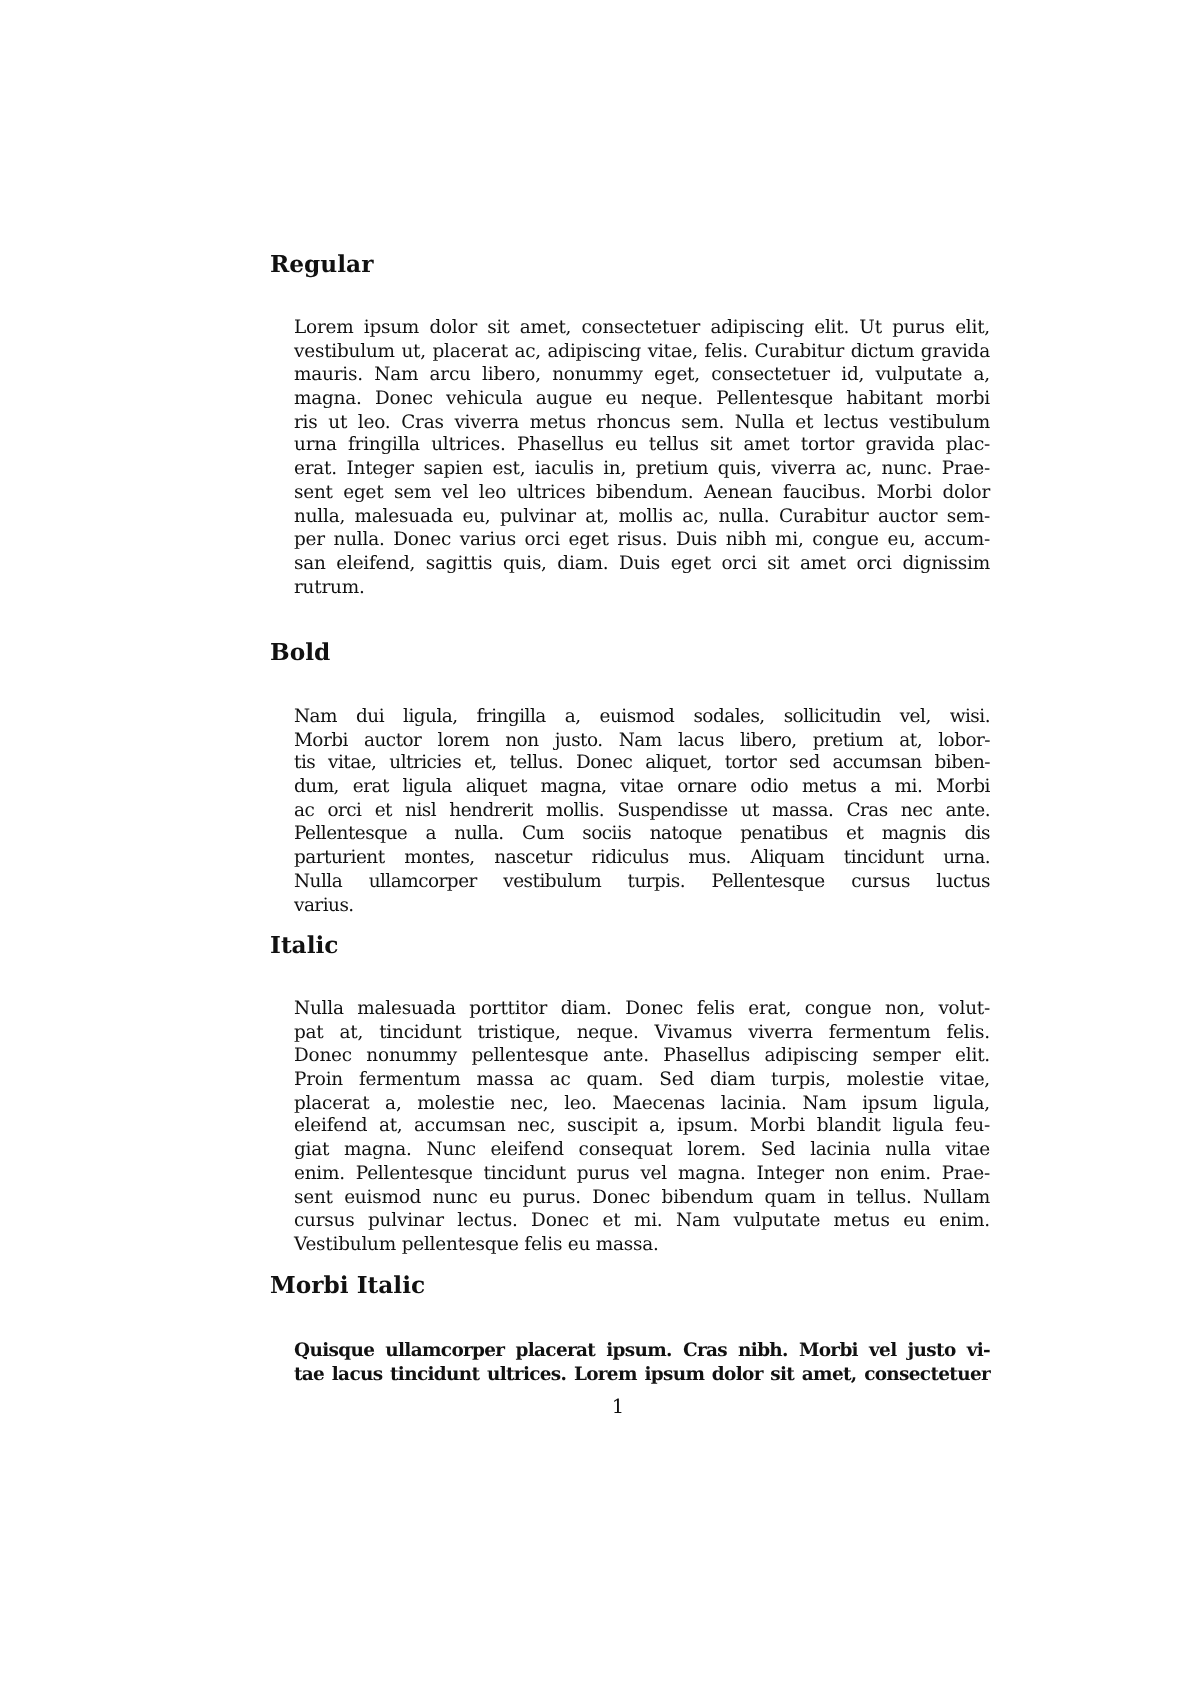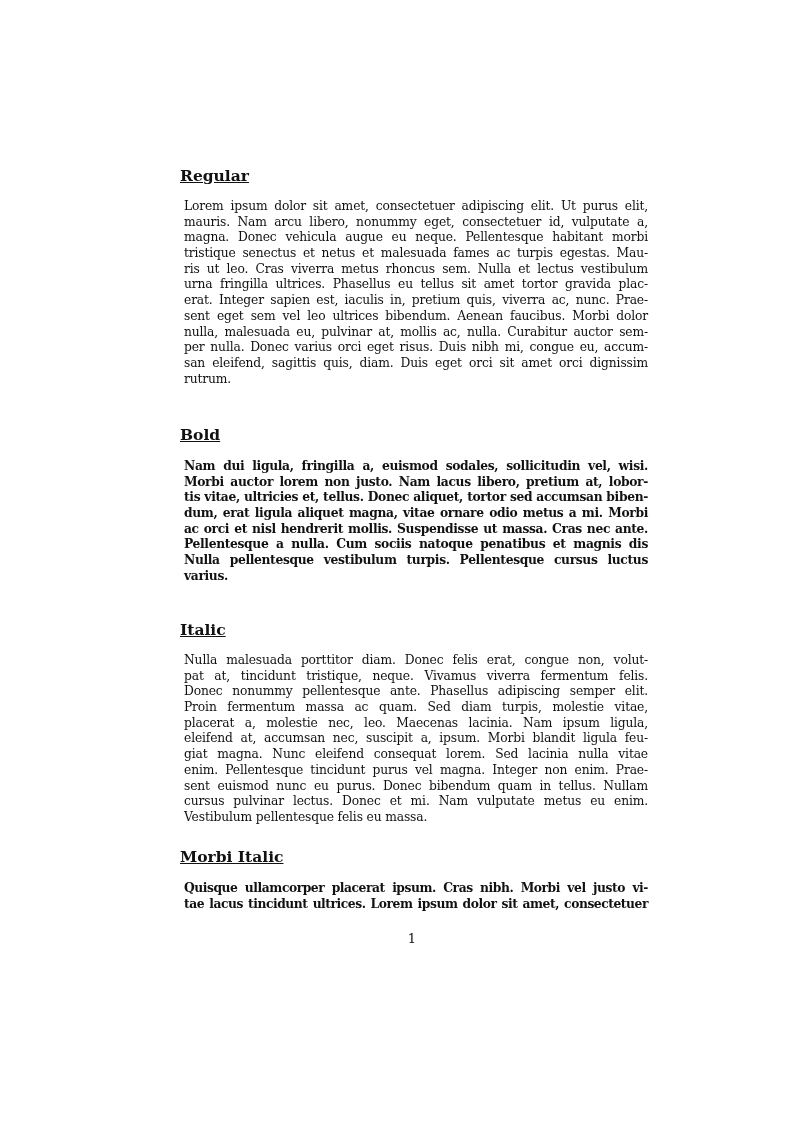--- a/index.html
+++ b/index.html
@@ -1,58 +1,59 @@
 <!DOCTYPE html>
 <html><head>
 <meta charset="utf-8">
 <style>
   html, body { margin: 0; padding: 0; background: #ffffff; }
   body { width: 800px; height: 1132px; position: relative; overflow: hidden;
          font-family: "DejaVu Serif", "Liberation Serif", serif; color: #111111; }
   .page { position: absolute; left: 180px; top: 0; width: 464px; }
-  .section-title { position: absolute; left: 0; font-weight: bold; font-size: 15.5px; margin: 0; white-space: nowrap; text-decoration: underline; }
-  .para { position: absolute; left: 0; width: 464px; margin: 4px; }
+  .section-title { position: absolute; left: 0; font-weight: bold; font-size: 15.5px; margin: 0; white-space: nowrap; }
+  .para { position: absolute; left: 0; width: 464px; margin: 16px; }
   .line { display: block; height: 15.7px; line-height: 15.7px; font-size: 12.3px;
           white-space: nowrap; text-align: justify; text-align-last: justify; letter-spacing: -0.15px; }
   .line.last { text-align-last: left; }
-  .bold .line { font-weight: bold; letter-spacing: -0.35px; }
+  .bold .line { font-weight: normal; letter-spacing: -0.35px; }
   .italic .line { }
   .bolditalic .line { font-weight: bold; letter-spacing: -0.45px; }
   .page-number { position: absolute; left: 0; width: 464px; text-align: center; font-size: 13px; margin: 0; }
 </style>
 </head>
 <body>
 
 <div class="page">
 
   <h2 class="section-title" style="top:166px">Regular</h2>
   <div class="para" style="top:195px">
     <span class="line">Lorem ipsum dolor sit amet, consectetuer adipiscing elit. Ut purus elit,</span>
+    <span class="line">vestibulum ut, placerat ac, adipiscing vitae, felis. Curabitur dictum gravida</span>
     <span class="line">mauris. Nam arcu libero, nonummy eget, consectetuer id, vulputate a,</span>
     <span class="line">magna. Donec vehicula augue eu neque. Pellentesque habitant morbi</span>
-    <span class="line">tristique senectus et netus et malesuada fames ac turpis egestas. Mau-</span>
     <span class="line">ris ut leo. Cras viverra metus rhoncus sem. Nulla et lectus vestibulum</span>
     <span class="line">urna fringilla ultrices. Phasellus eu tellus sit amet tortor gravida plac-</span>
     <span class="line">erat. Integer sapien est, iaculis in, pretium quis, viverra ac, nunc. Prae-</span>
     <span class="line">sent eget sem vel leo ultrices bibendum. Aenean faucibus. Morbi dolor</span>
     <span class="line">nulla, malesuada eu, pulvinar at, mollis ac, nulla. Curabitur auctor sem-</span>
     <span class="line">per nulla. Donec varius orci eget risus. Duis nibh mi, congue eu, accum-</span>
     <span class="line">san eleifend, sagittis quis, diam. Duis eget orci sit amet orci dignissim</span>
     <span class="line last">rutrum.</span>
   </div>
 
   <h2 class="section-title" style="top:425px">Bold</h2>
   <div class="para bold" style="top:454px">
     <span class="line">Nam dui ligula, fringilla a, euismod sodales, sollicitudin vel, wisi.</span>
     <span class="line">Morbi auctor lorem non justo. Nam lacus libero, pretium at, lobor-</span>
     <span class="line">tis vitae, ultricies et, tellus. Donec aliquet, tortor sed accumsan biben-</span>
     <span class="line">dum, erat ligula aliquet magna, vitae ornare odio metus a mi. Morbi</span>
     <span class="line">ac orci et nisl hendrerit mollis. Suspendisse ut massa. Cras nec ante.</span>
     <span class="line">Pellentesque a nulla. Cum sociis natoque penatibus et magnis dis</span>
-    <span class="line">Nulla pellentesque vestibulum turpis. Pellentesque cursus luctus</span>
+    <span class="line">parturient montes, nascetur ridiculus mus. Aliquam tincidunt urna.</span>
+    <span class="line">Nulla ullamcorper vestibulum turpis. Pellentesque cursus luctus</span>
     <span class="line last">varius.</span>
   </div>
 
   <h2 class="section-title" style="top:620px">Italic</h2>
   <div class="para italic" style="top:649px">
     <span class="line">Nulla malesuada porttitor diam. Donec felis erat, congue non, volut-</span>
     <span class="line">pat at, tincidunt tristique, neque. Vivamus viverra fermentum felis.</span>
     <span class="line">Donec nonummy pellentesque ante. Phasellus adipiscing semper elit.</span>
     <span class="line">Proin fermentum massa ac quam. Sed diam turpis, molestie vitae,</span>
     <span class="line">placerat a, molestie nec, leo. Maecenas lacinia. Nam ipsum ligula,</span>

